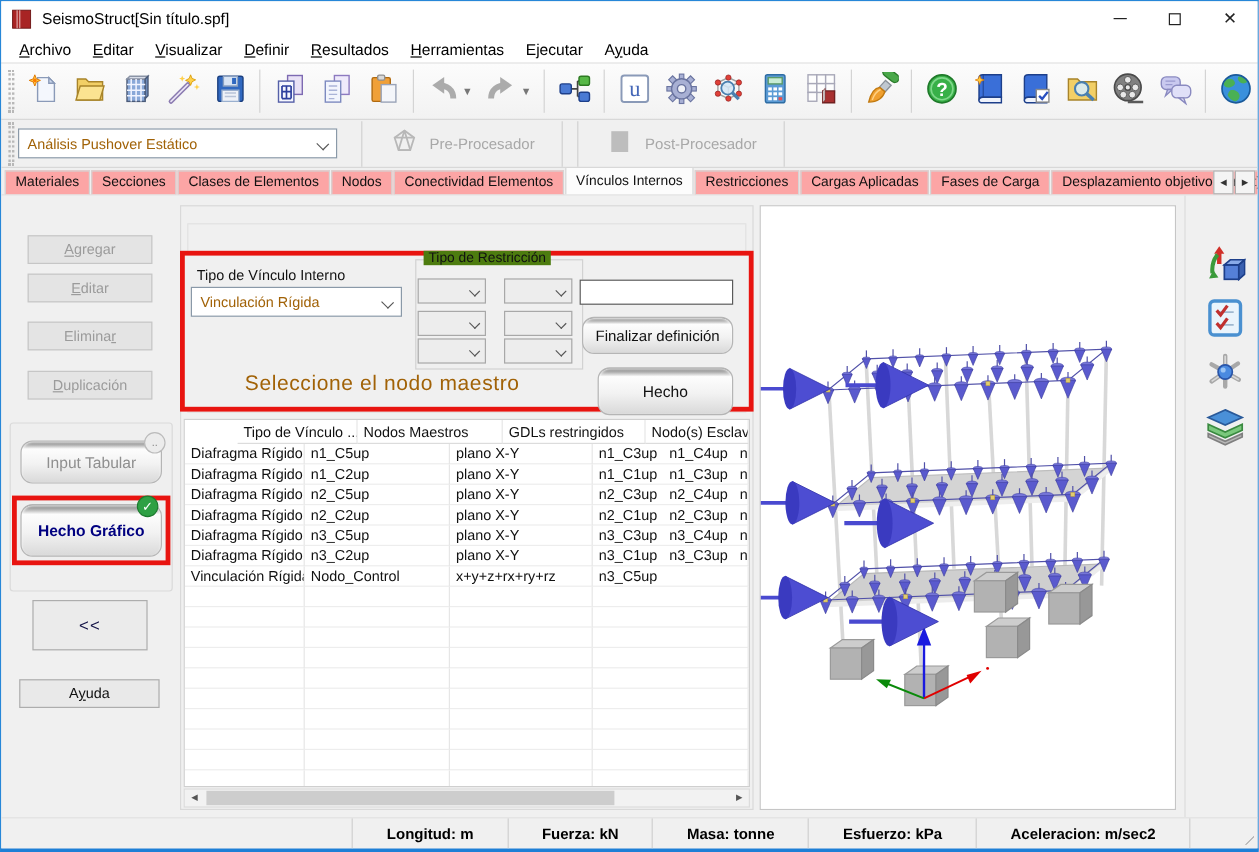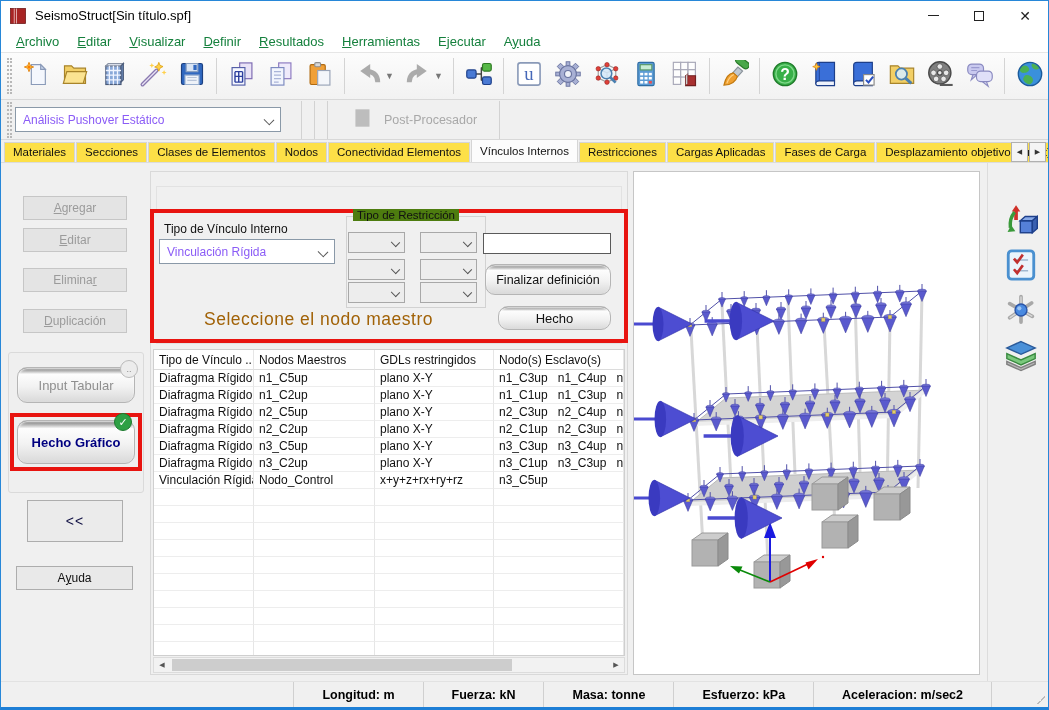--- a/index.html
+++ b/index.html
@@ -14,49 +14,49 @@
   .titlebar .appicon { width:18px; height:18px; margin-right:8px; }
   .title-doc { }
   .wincontrols { position:absolute; right:0; top:0; height:29px; display:flex; }
   .winbtn { width:46px; height:29px; display:flex; align-items:center; justify-content:center; font-size:14px; color:#222; }
   .winbtn .minglyph { width:11px; border-top:1.3px solid #222; display:block; }
   .winbtn .maxglyph { width:10px; height:10px; border:1.2px solid #222; display:block; }
 
   
   .menubar { position:absolute; left:0; top:29px; right:0; height:22px; background:#fff;
     display:flex; align-items:center; padding-left:6px; font-size:13px; }
-  .menu-item { padding:2px 9px; color:#15803d; }
+  .menu-item { padding:2px 9px; color:#000000; }
   .menu-item u { text-decoration:underline; }
 
   
   .toolbar { position:absolute; left:0; top:51px; right:0; height:48px; background:linear-gradient(#fcfcfc,#f2f2f2);
     border-top:1px solid #e6e6e6; border-bottom:1px solid #d8d8d8; display:flex; align-items:center; padding-left:3px; gap:2px; }
   .grip { width:5px; height:36px; margin:0 3px; border-left:2px dotted #b8b8b8; border-right:2px dotted #b8b8b8; }
   .tbtn { width:37px; height:40px; display:flex; align-items:center; justify-content:center; border-radius:3px; }
   .tbtn.dd { width:47px; }
   .tsep { width:1px; height:36px; background:#d4d4d4; margin:0 4px; }
   .caret { font-size:9px; color:#777; margin-left:2px; }
 
   
   .analysisbar { position:absolute; left:0; top:99px; right:0; height:40px; background:#f0f0f0;
     border-bottom:1px solid #d8d8d8; display:flex; align-items:center; padding-left:3px; }
   .combo { position:relative; background:#fff; border:1px solid #8a99a8; height:25px; font-size:12px;
-    display:flex; align-items:center; padding:0 22px 0 7px; color:#8b5cf6; }
+    display:flex; align-items:center; padding:0 22px 0 7px; color:#a16207; }
   .combo::after { content:""; position:absolute; right:7px; top:8px; width:7px; height:7px;
     border-right:1.6px solid #555; border-bottom:1.6px solid #555; transform:rotate(45deg) scale(1,.9); }
   .an-combo { width:266px; margin-right:14px; }
   .vsep { width:1px; height:38px; background:#d2d2d2; margin:0 6px; }
   .stagebtn { display:flex; align-items:center; gap:8px; padding:0 16px; height:38px; font-size:12.5px; }
   .stagebtn.disabled { color:#a8a8a8; }
   .stagebtn.active { color:#000; }
 
   
   .tabbar { position:absolute; left:0; top:139px; right:0; height:23px; background:#f0f0f0;
     display:flex; align-items:flex-end; padding-left:3px; overflow:hidden; border-bottom:1px solid #dcdcdc; }
-  .tab { font-size:11.5px; color:#111; padding:3px 8px 4px; background:#fde047; border:1px solid #d5d5d5;
+  .tab { font-size:11.5px; color:#111; padding:3px 8px 4px; background:#fca5a5; border:1px solid #d5d5d5;
     border-bottom:none; margin-right:1px; white-space:nowrap; height:20px; }
   .tab.active { background:#fcfcfc; height:23px; padding-top:5px; position:relative; z-index:2; }
   .tabscroll { position:absolute; right:1px; top:1px; display:flex; z-index:3; }
   .tabscroll .sbtn { width:17px; height:20px; background:#f4f4f4; border:1px solid #b8b8b8; font-size:7px;
     display:flex; align-items:center; justify-content:center; color:#333; margin-left:1px; }
 
   
   .content { position:absolute; left:0; top:162px; right:0; bottom:26px; background:#f0f0f0; }
 
   
@@ -87,26 +87,26 @@
   .lbl { font-size:12px; color:#111; }
   .link-lbl { position:absolute; left:10px; top:9px; }
   .link-combo { position:absolute; left:5px; top:26px; width:176px; }
   .restr-box { position:absolute; left:192px; top:3px; width:140px; height:92px; border:1px solid #d2d2d2; }
   .restr-leg { position:absolute; left:6px; top:-8px; background:#4d7c0f; padding:0 4px; font-size:11.5px; color:#111; }
   .mini-combo { position:absolute; width:57px; height:21px; background:#ededed; border:1px solid #a8a8a8; padding:0 16px 0 4px; }
   .mini-combo::after { right:5px; top:6px; width:6px; height:6px; }
   .def-input { position:absolute; left:329px; top:20px; width:128px; height:21px; border:1px solid #5a5a5a; background:#fff; font-size:12px; padding:0 4px; }
   .finalize-btn { position:absolute; left:331px; top:51px; width:126px; height:31px; font-size:12.5px; color:#111; }
   .prompt { position:absolute; left:50px; top:96px; font-size:17.5px; color:#a16207; letter-spacing:.5px; }
-  .done-btn { position:absolute; left:344px; top:93px; width:113px; height:24px; font-size:13px; color:#111; }
+  .done-btn { position:absolute; left:344px; top:93px; width:113px; height:40px; font-size:13px; color:#111; }
 
   
   .linktable { position:absolute; left:2px; right:2px; top:177px; bottom:18px; background:#fff; border:1px solid #cfcfcf; overflow:hidden; }
   .trow { display:grid; grid-template-columns:100px 121px 119px 1fr; height:17px; }
-  .trow.head { height:20px; }
+  .trow.head { height:20px;margin-left:44px; }
   .tcell { font-size:12px; padding:1px 5px 0; border-right:1px solid #e6e6e6; border-bottom:1px solid #ededed; white-space:pre; overflow:hidden; color:#111; }
   .head .tcell { border-bottom:1px solid #dcdcdc; padding-top:3px; }
   .hscroll { position:absolute; left:2px; right:2px; bottom:1px; height:16px; background:#f2f2f2; border:1px solid #dcdcdc; display:flex; align-items:center; }
   .hs-arrow { width:16px; height:14px; display:flex; align-items:center; justify-content:center; font-size:7px; color:#555; }
   .hs-track { position:relative; flex:1; height:14px; }
   .hs-thumb { position:absolute; left:2px; top:1px; width:340px; height:12px; background:#cdcdcd; }
 
   
   .viewport { position:absolute; left:632px; top:8px; width:347px; height:504px; background:#fff; border:1px solid #c6c6c6; }
 
@@ -397,20 +397,29 @@
           </svg></span>
       </div>
     </div>
 
   <div class="analysisbar">
     <div class="grip"></div>
     <div class="combo an-combo">
       <span>Análisis Pushover Estático</span>
     </div>
     <div class="vsep"></div>
+    <div class="stagebtn disabled">
+      <span><svg width="26" height="26" viewBox="0 0 24 24">
+            <g stroke="#b8b8b8" stroke-width="1.4" fill="none">
+              <path d="M12 3.5l7.5 5.5-3 9.5h-9L4.5 9z"></path>
+              <path d="M12 3.5L7.5 18.5M12 3.5l4.5 15M4.5 9h15M7.5 18.5h9"></path>
+            </g>
+          </svg></span>
+      <span>Pre-Procesador</span>
+    </div>
     <div class="vsep"></div>
     <div class="vsep"></div>
     <div class="stagebtn disabled">
       <span><svg width="26" height="26" viewBox="0 0 24 24">
             <rect x="5" y="4" width="13" height="16" fill="#bdbdbd"></rect>
           </svg></span>
       <span>Post-Procesador</span>
     </div>
     <div class="vsep"></div>
   </div>

